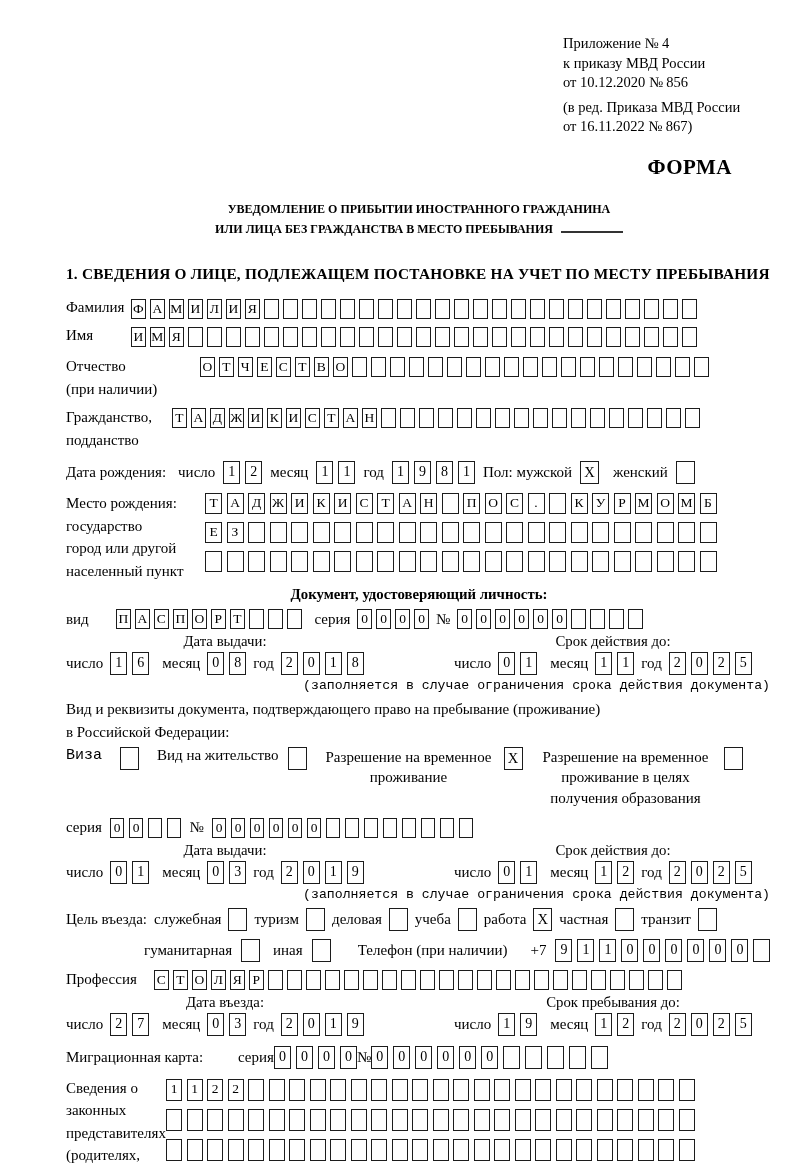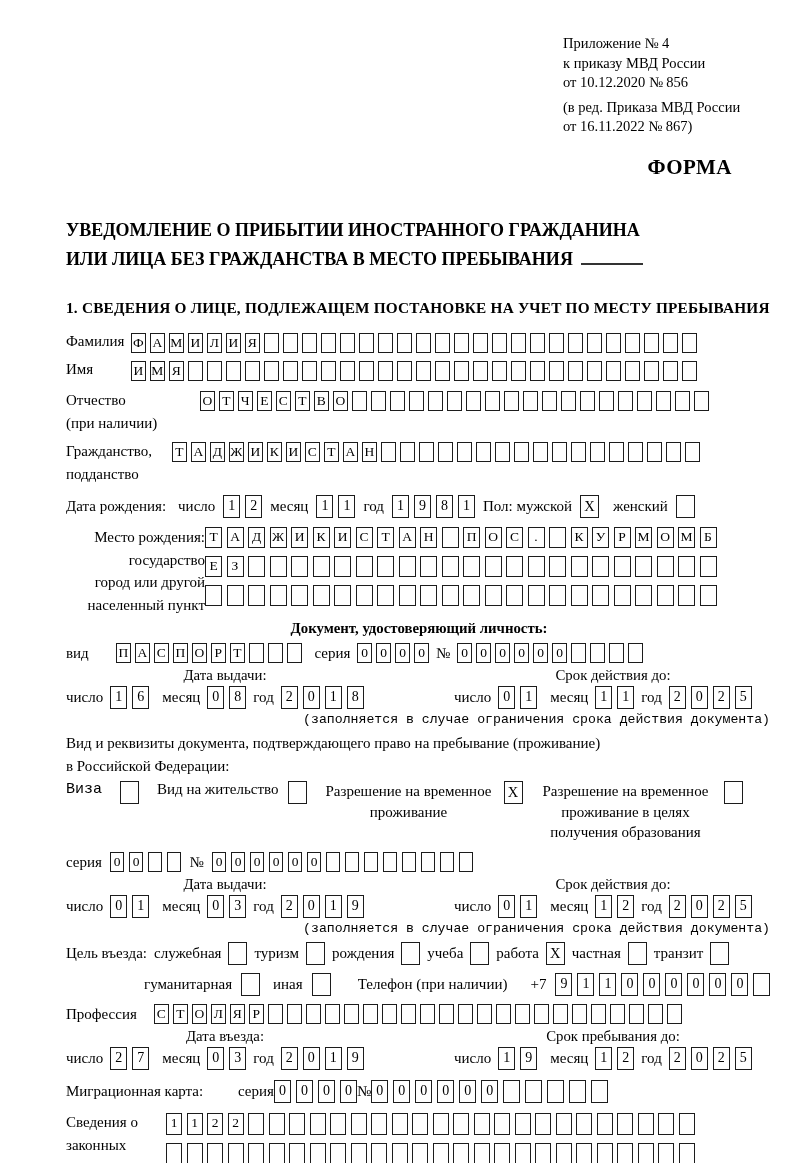--- a/index.html
+++ b/index.html
@@ -10,21 +10,21 @@
     font-size: 15px; color: #000;
   }
   .page { padding: 34px 28px 0 66px; position: relative; width: 800px; height: 1163px; }
 
   
   .hdr-block { margin-left: 497px; width: 240px; font-size: 14.5px; line-height: 1.35; }
   .hdr-sub { margin-top: 5px; }
   .forma { text-align: right; font-weight: bold; margin: 18px 40px 0 0; font-size: 21px; letter-spacing: .5px; }
 
   
-  .title { font-weight: bold; font-size: 18px; line-height: 1.6; margin-top: 36px; }
+  .title { text-align: center; font-weight: bold; font-size: 12px; line-height: 1.6; margin-top: 20px; }
   .title-underline { display: inline-block; width: 62px; border-bottom: 2px solid #333; height: 14px; margin-left: 8px; }
   .sec-heading { font-weight: bold; font-size: 15.3px; margin-top: 26px; letter-spacing: .2px; }
 
   
   .boxrow { display: flex; gap: 4.5px; flex-wrap: nowrap; }
   .cell {
     display: inline-block; flex: 0 0 auto;
     width: 14.5px; height: 20px; border: 1.6px solid #1c1c1c;
     text-align: center; font-size: 13.5px; line-height: 17px; font-family: inherit;
   }
@@ -248,21 +248,21 @@
         <span class="cell">8</span>
         <span class="cell">1</span>
       </span>
     <span>Пол: мужской</span>
     <span class="checkbox">X</span>
     <span style="margin-left:6px;">женский</span>
     <span class="checkbox"></span>
   </div>
 
   <div class="frow mt8">
-    <div class="flabel lbl-col" style="width:139px;text-align:right;">
+    <div class="flabel lbl-col" style="width:139px;">
       <div>Место рождения:</div>
       <div>государство</div>
       <div>город или другой</div>
       <div>населенный пункт</div>
     </div>
     <div class="gap-rows" style="margin-top:1px;">
       <div class="boxrow w17">
           <span class="cell">Т</span>
           <span class="cell">А</span>
           <span class="cell">Д</span>
@@ -525,21 +525,21 @@
     </div>
   </div>
   <div class="small-note">(заполняется в случае ограничения срока действия документа)</div>
 
   <div class="frow mt6" style="align-items:center; gap:7px;">
     <span>Цель въезда:</span>
     <span>служебная</span>
     <span class="checkbox"></span>
     <span>туризм</span>
     <span class="checkbox"></span>
-    <span>рождения</span>
+    <span>деловая</span>
     <span class="checkbox"></span>
     <span>учеба</span>
     <span class="checkbox"></span>
     <span>работа</span>
     <span class="checkbox">X</span>
     <span>частная</span>
     <span class="checkbox"></span>
     <span>транзит</span>
     <span class="checkbox"></span>
   </div>

